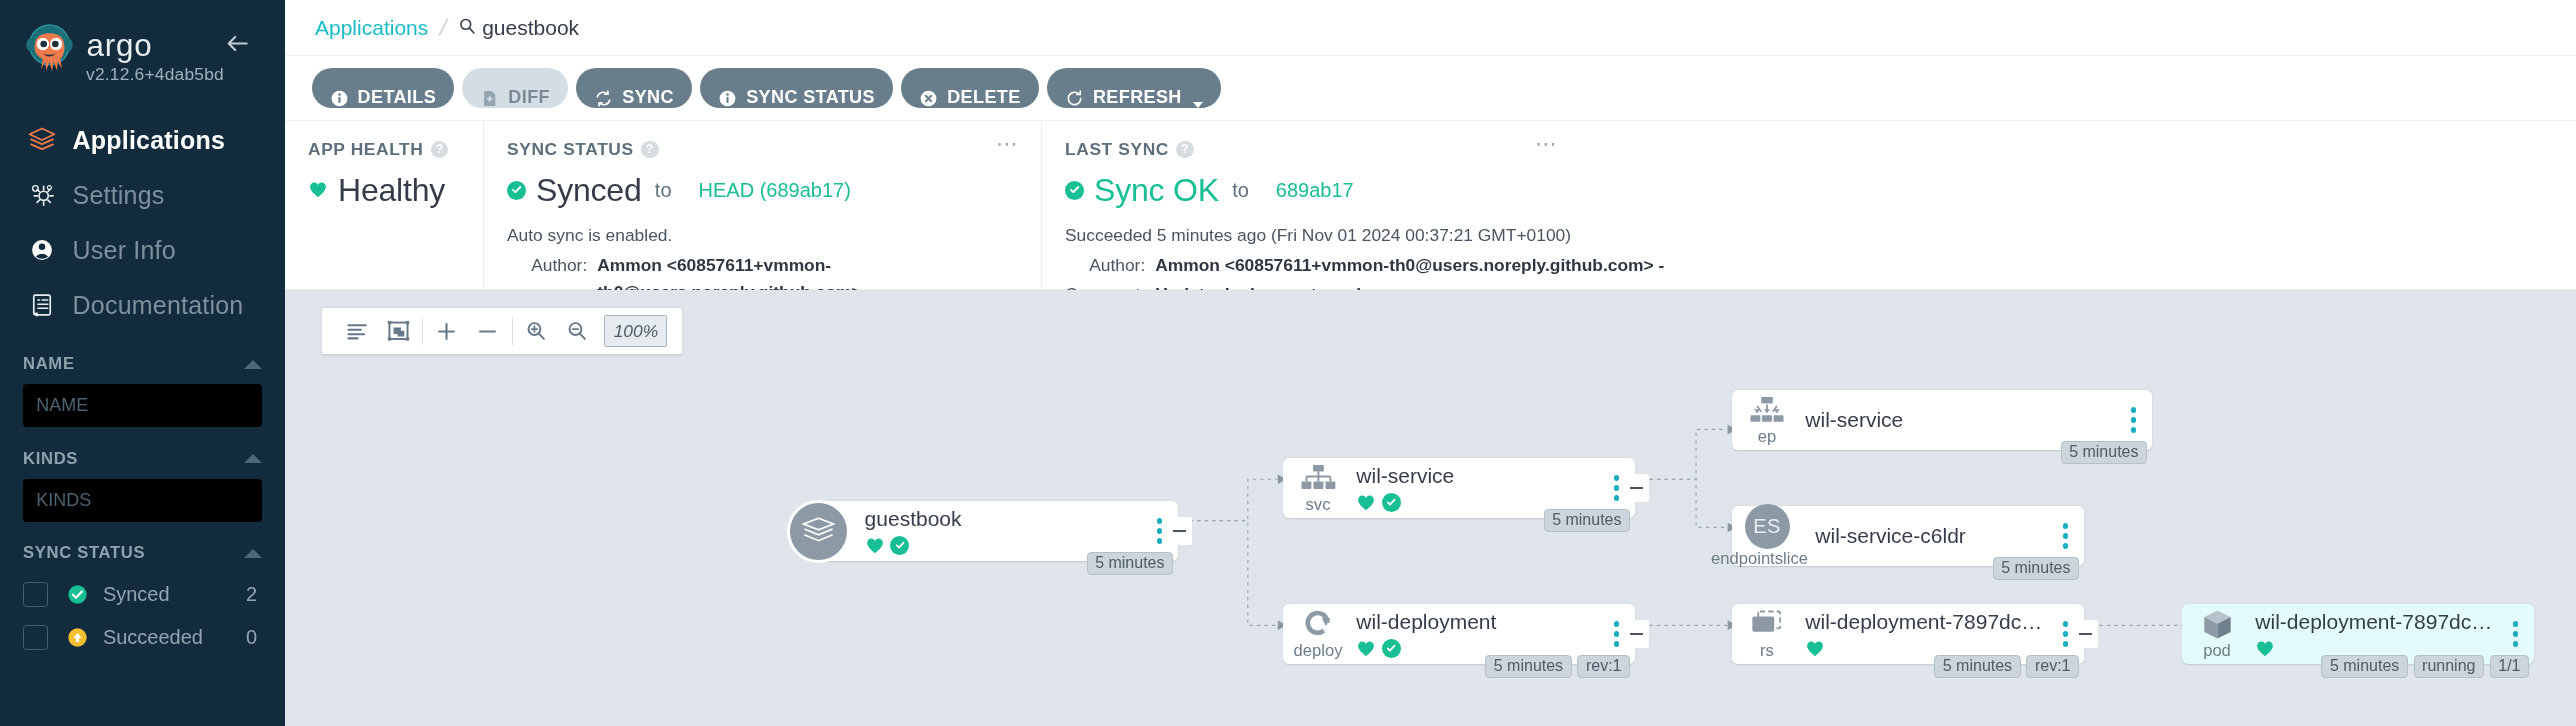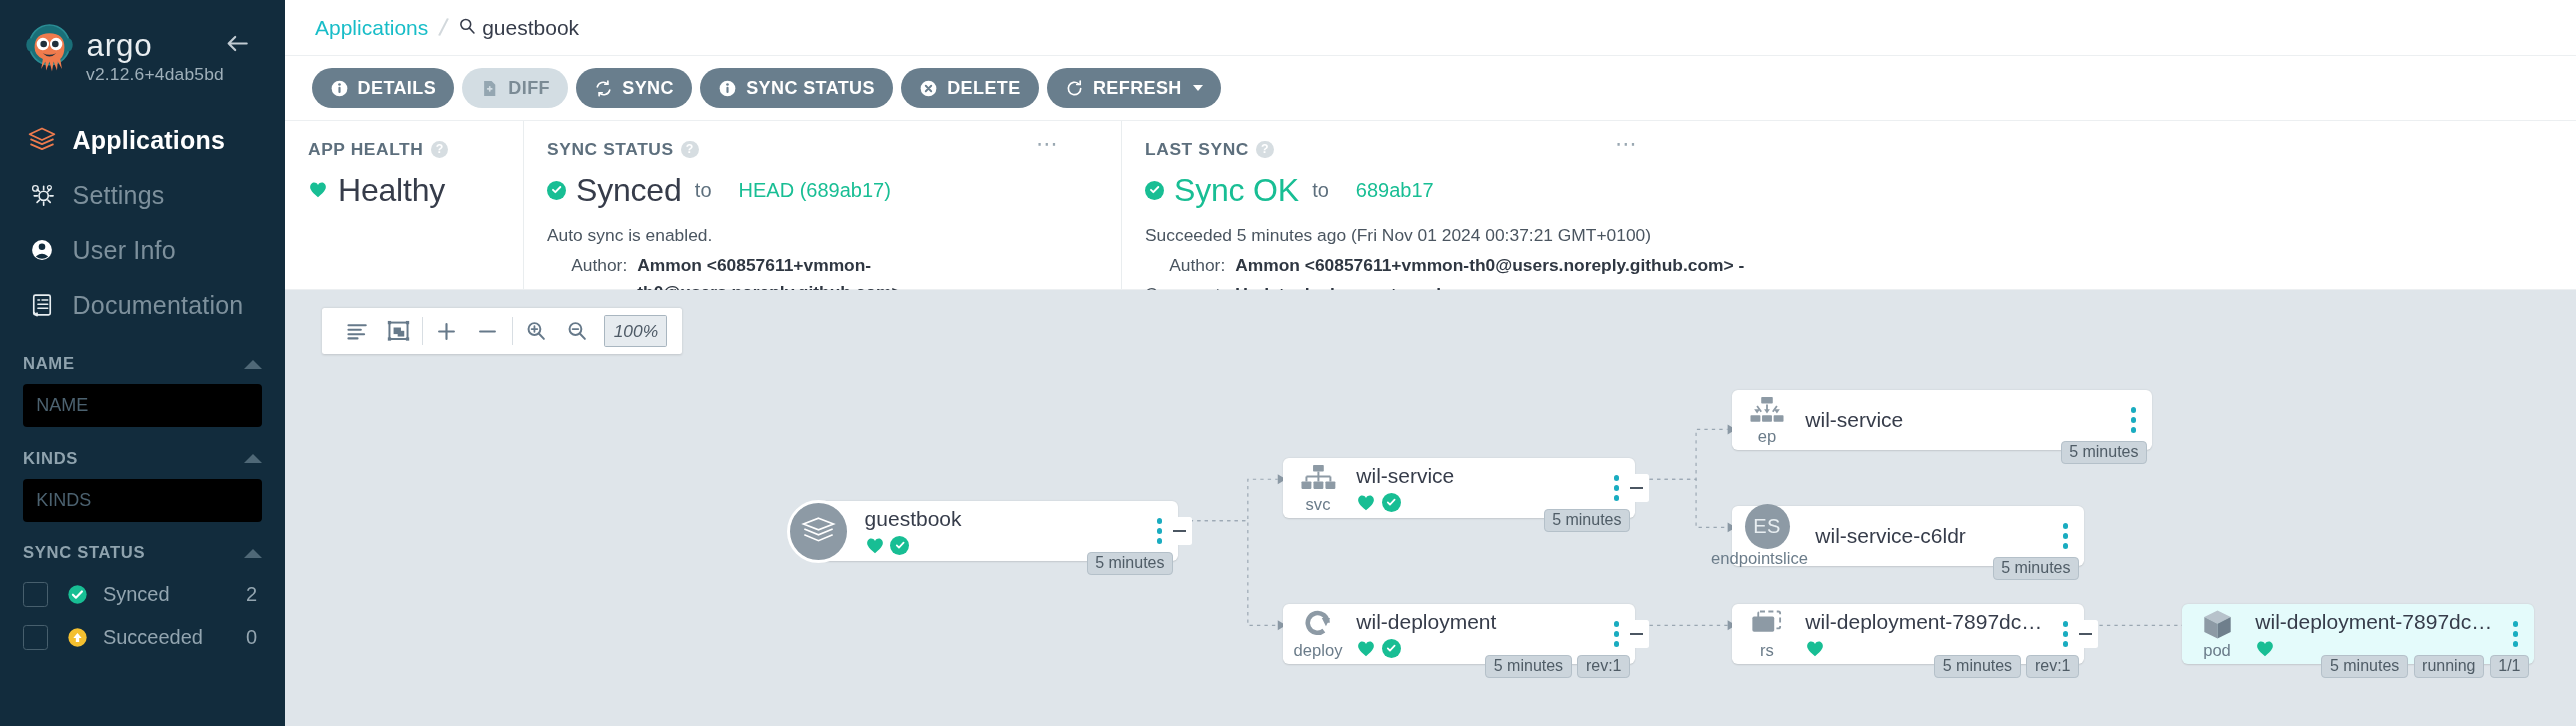--- a/index.html
+++ b/index.html
@@ -62,32 +62,32 @@
   .main { flex: 1; min-width: 0; display: flex; flex-direction: column; background: #fff; }
 
   .crumbbar { height: 56px; display: flex; align-items: center; padding: 0 30px; border-bottom: 0.8px solid #eceff1; }
   .crumb-link { color: #18bdc8; font-size: 21px; cursor: pointer; }
   .crumb-sep { color: #d2d8dc; margin: 0 11.6px; font-size: 25px; transform: rotate(12deg); }
   .crumb-cur { display: flex; align-items: center; font-size: 21px; color: #363c4a; }
   .crumb-cur svg { margin-right: 5.8px; }
 
   .toolbar { height: 65px; display: flex; align-items: center; padding: 0 26.6px; gap: 8.3px; border-bottom: 0.8px solid #eceff1; }
   .tbtn {
-    display: inline-flex; align-items: center; gap: 9px;
+    display: inline-flex; align-items: flex-end; gap: 9px;
     height: 40px; padding: 0 18px; border-radius: 20px;
     background: #697e8d; color: #fff;
     font-size: 18px; font-weight: 700; letter-spacing: 0.4px;
     cursor: pointer; white-space: nowrap; border: none;
     font-family: "Liberation Sans", sans-serif;
   }
   .tbtn.ghost { background: #d3dde3; color: #7b8b95; }
   .tbtn .bi { display:inline-flex; align-items:center; }
   .tcaret { width: 0; height: 0; border-left: 5.8px solid transparent; border-right: 5.8px solid transparent; border-top: 6.6px solid currentColor; margin-left: 2.5px; }
 
-  .cards { display: flex; height: 169px; border-bottom: 0.8px solid #eceff1; gap: 40px; }
+  .cards { display: flex; height: 169px; border-bottom: 0.8px solid #eceff1; }
   .card { padding: 18px 0 0 0; position: relative; }
   .card .inner { padding: 0 23px; }
   .card + .card { border-left: 0.8px solid #e9edef; }
   .card.health { flex: 0 0 198px; }
   .card.sync   { flex: 0 0 558px; }
   .card.last   { flex: 1; }
   .card-title { font-size: 17.4px; font-weight: 700; color: #5d6f7d; letter-spacing: 0.6px; display: flex; align-items: center; gap: 7.5px; }
   .qmark {
     width: 17.4px; height: 17.4px; border-radius: 50%; background: #d6dde1; color: #fff;
     font-size: 12.4px; font-weight: 700; display: inline-flex; align-items: center; justify-content: center;

